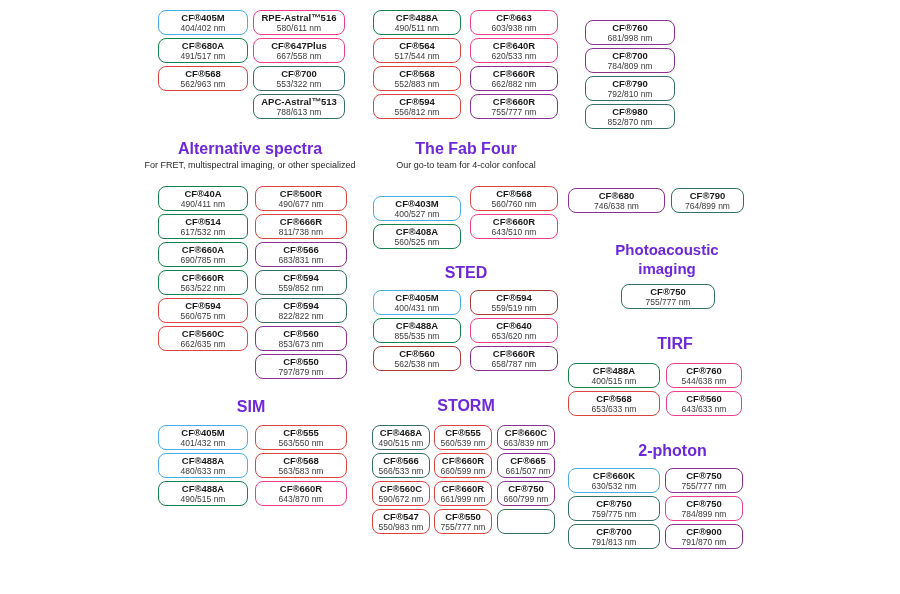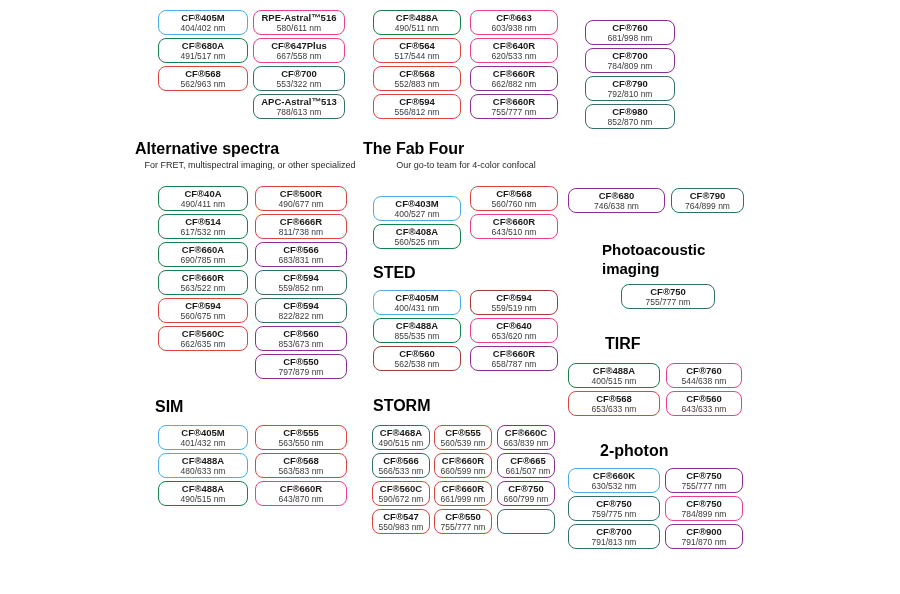--- a/index.html
+++ b/index.html
@@ -7,21 +7,21 @@
   .canvas { position:relative; width:900px; height:594px; background:#fff; overflow:hidden; }
   .col { position:absolute; display:flex; flex-direction:column; gap:3px; }
   .chip {
     box-sizing:border-box; height:25px; width:100%;
     border:1.6px solid #999; border-radius:8px; background:#fff;
     display:flex; flex-direction:column; align-items:center; justify-content:center;
     padding:1px 2px; overflow:hidden;
   }
   .chip-name { font-weight:bold; font-size:9.5px; line-height:11px; color:#1b1b1d; white-space:nowrap; }
   .chip-val  { font-size:8.5px; line-height:10px; color:#3a3a3a; white-space:nowrap; }
-  .sec-title { position:absolute; font-weight:bold; font-size:16px; line-height:19px; color:#000000; text-align:left; }
+  .sec-title { position:absolute; font-weight:bold; font-size:16px; line-height:19px; color:#6d28d9; text-align:center; }
   .sec-title.small { font-size:15px; }
   .sec-sub   { position:absolute; font-size:9px; line-height:11px; color:#2a2a2a; text-align:center; }
 </style>
 </head>
 <body>
 
 <div class="canvas">
 
   <div class="col" style="left:158px; top:10px;  width:90px;">
       <div class="chip" style="border-color: rgb(74, 172, 232);">
@@ -110,21 +110,21 @@
       </div>
     </div>
 
   <div class="sec-title" style="left:135px; top:139px; width:230px;">Alternative spectra</div>
   <div class="sec-sub" style="left:118px; top:160px; width:264px;">For FRET, multispectral imaging, or other specialized</div>
   <div class="col" style="left:158px; top:186px; width:90px;">
       <div class="chip" style="border-color: rgb(19, 129, 76);">
         <div class="chip-name">CF®40A</div>
         <div class="chip-val">490/411 nm</div>
       </div>
-      <div class="chip" style="border-color: rgb(19, 129, 76);">
+      <div class="chip" style="border-color: rgb(19, 129, 76); border-radius: 6px;">
         <div class="chip-name">CF®514</div>
         <div class="chip-val">617/532 nm</div>
       </div>
       <div class="chip" style="border-color: rgb(19, 129, 76);">
         <div class="chip-name">CF®660A</div>
         <div class="chip-val">690/785 nm</div>
       </div>
       <div class="chip" style="border-color: rgb(19, 129, 76);">
         <div class="chip-name">CF®660R</div>
         <div class="chip-val">563/522 nm</div>

